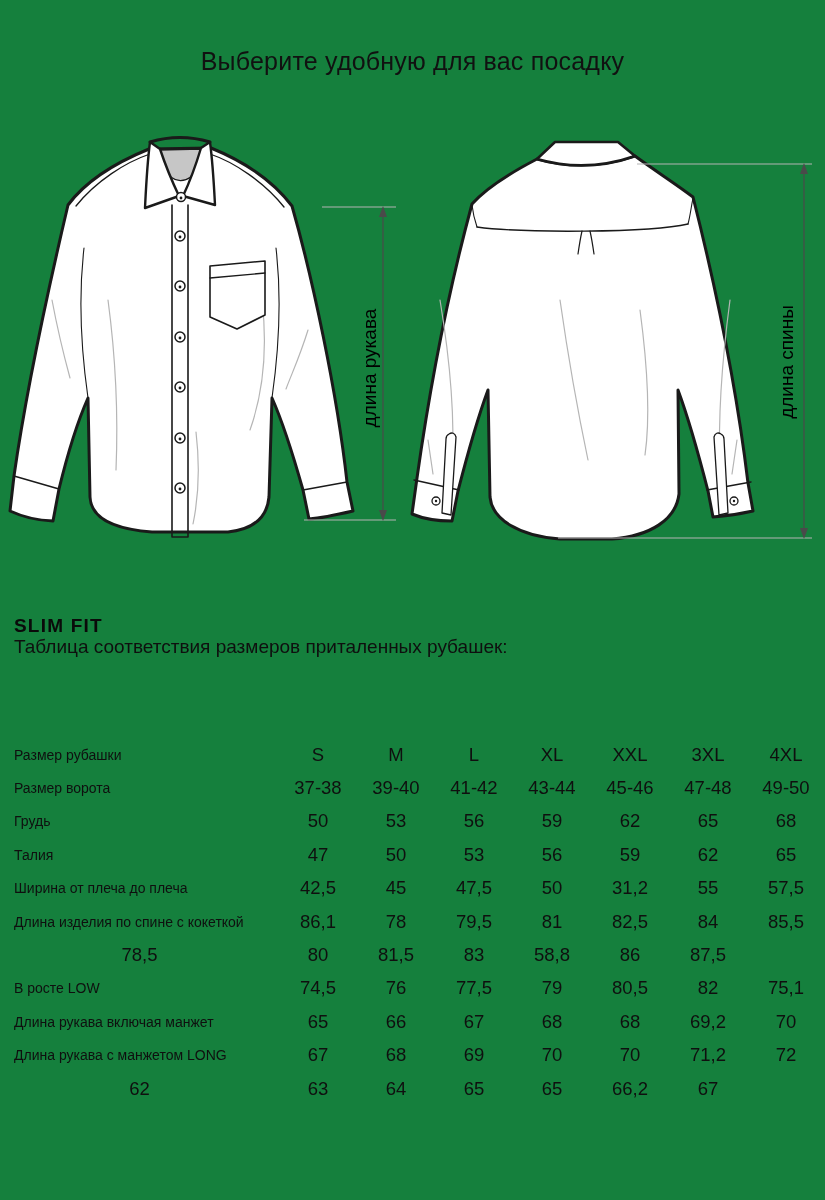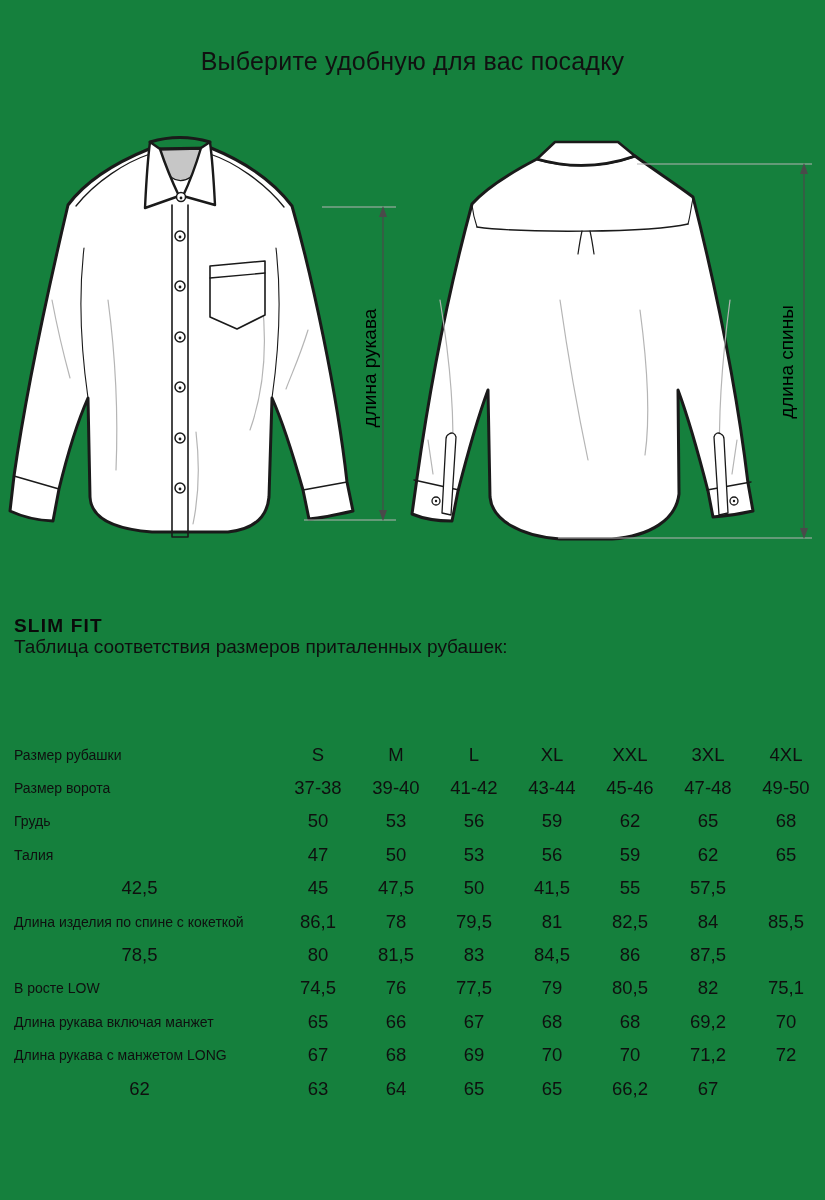--- a/index.html
+++ b/index.html
@@ -222,44 +222,45 @@
         <div class="tlabel">Талия</div>
         <div class="tcell">47</div>
         <div class="tcell">50</div>
         <div class="tcell">53</div>
         <div class="tcell">56</div>
         <div class="tcell">59</div>
         <div class="tcell">62</div>
         <div class="tcell">65</div>
       </div>
       <div class="trow">
+        <div class="tlabel">Ширина от плеча до плеча</div>
         <div class="tcell">42,5</div>
         <div class="tcell">45</div>
         <div class="tcell">47,5</div>
         <div class="tcell">50</div>
-        <div class="tcell">41,5</div>
+        <div class="tcell">31,2</div>
         <div class="tcell">55</div>
         <div class="tcell">57,5</div>
       </div>
       <div class="trow">
         <div class="tlabel">Длина изделия по спине с кокеткой</div>
         <div class="tcell">86,1</div>
         <div class="tcell">78</div>
         <div class="tcell">79,5</div>
         <div class="tcell">81</div>
         <div class="tcell">82,5</div>
         <div class="tcell">84</div>
         <div class="tcell">85,5</div>
       </div>
       <div class="trow">
         <div class="tcell">78,5</div>
         <div class="tcell">80</div>
         <div class="tcell">81,5</div>
         <div class="tcell">83</div>
-        <div class="tcell">84,5</div>
+        <div class="tcell">58,8</div>
         <div class="tcell">86</div>
         <div class="tcell">87,5</div>
       </div>
       <div class="trow">
         <div class="tlabel">В росте LOW</div>
         <div class="tcell">74,5</div>
         <div class="tcell">76</div>
         <div class="tcell">77,5</div>
         <div class="tcell">79</div>
         <div class="tcell">80,5</div>

